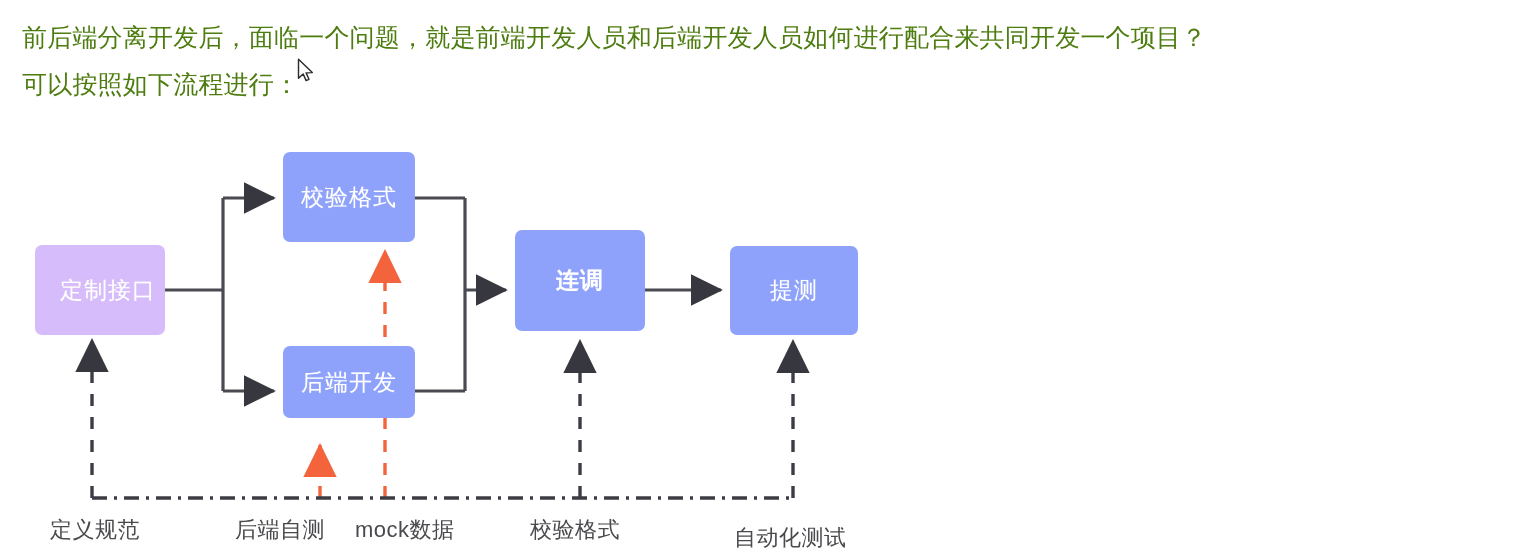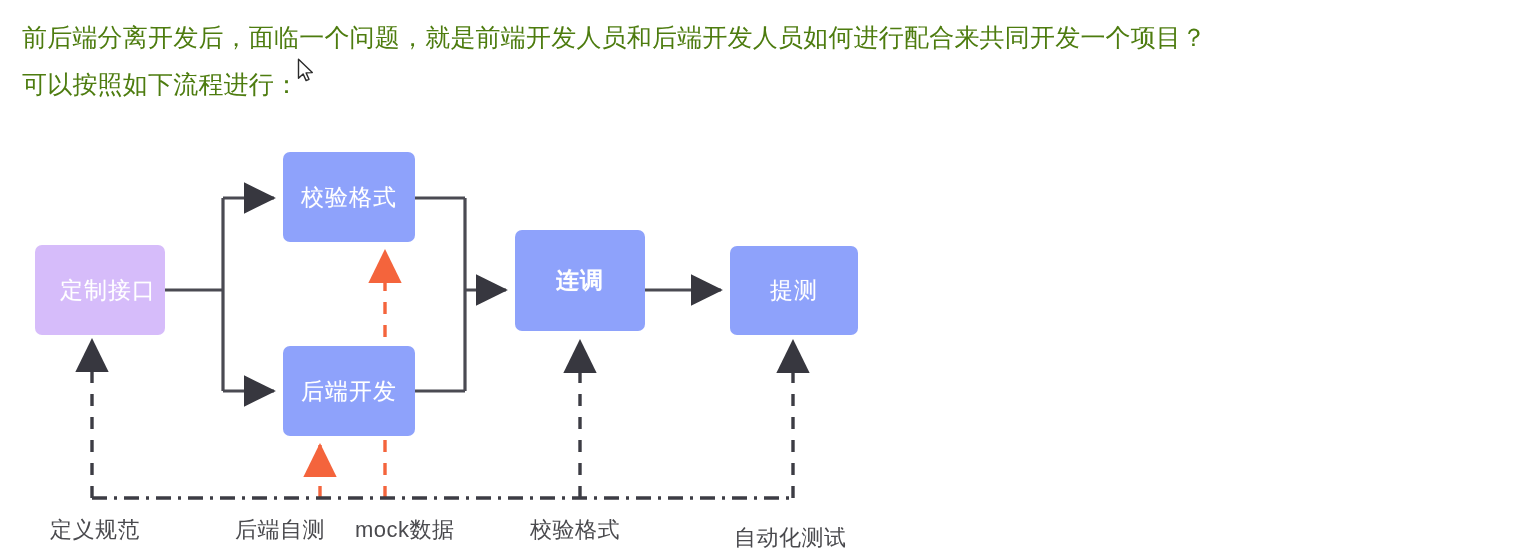--- a/index.html
+++ b/index.html
@@ -139,21 +139,21 @@
   </svg>
 
   <div class="node node-purple" style="left:35px;  top:117px; width:130px; height:90px;">
     <span>定制接口</span>
   </div>
 
   <div class="node node-blue" style="left:283px; top:24px;  width:132px; height:90px;">
     <span>校验格式</span>
   </div>
 
-  <div class="node node-blue" style="left:283px; top:218px; width:132px; height:90px;">
+  <div class="node node-blue" style="left:283px; top:218px; width:132px; height:72px;">
     <span>后端开发</span>
   </div>
 
   <div class="node node-blue" style="left:515px; top:102px; width:130px; height:101px;font-weight:bold;">
     <span>连调</span>
   </div>
 
   <div class="node node-blue" style="left:730px; top:118px; width:128px; height:89px;text-align:center;">
     <span>提测</span>
   </div>

